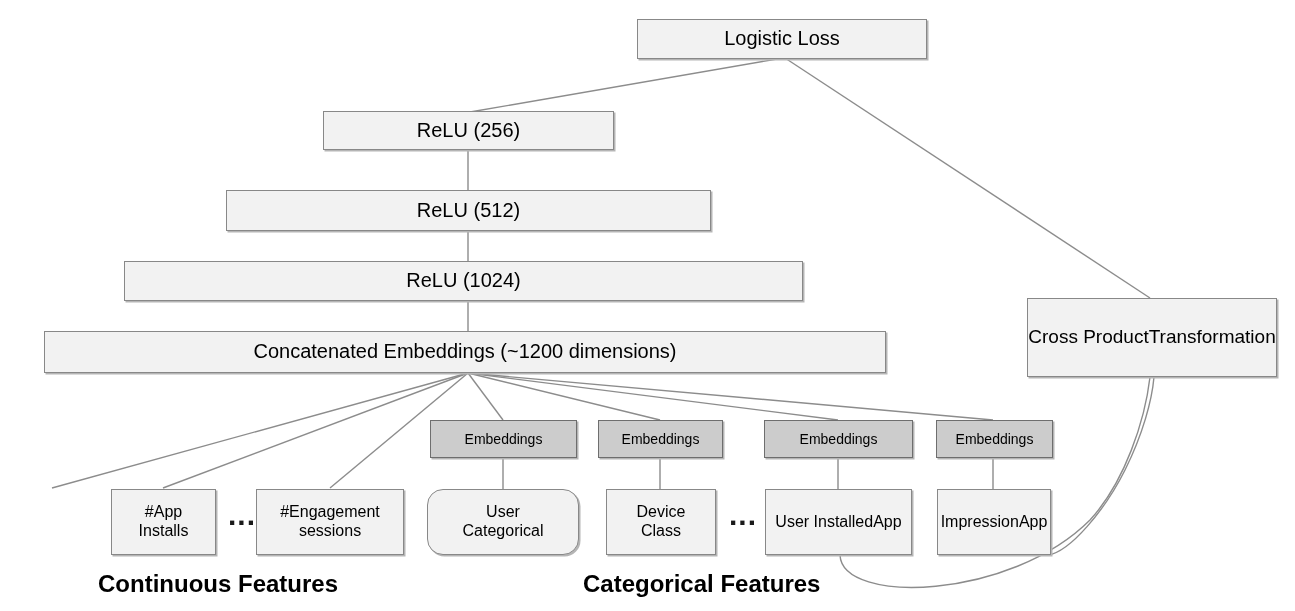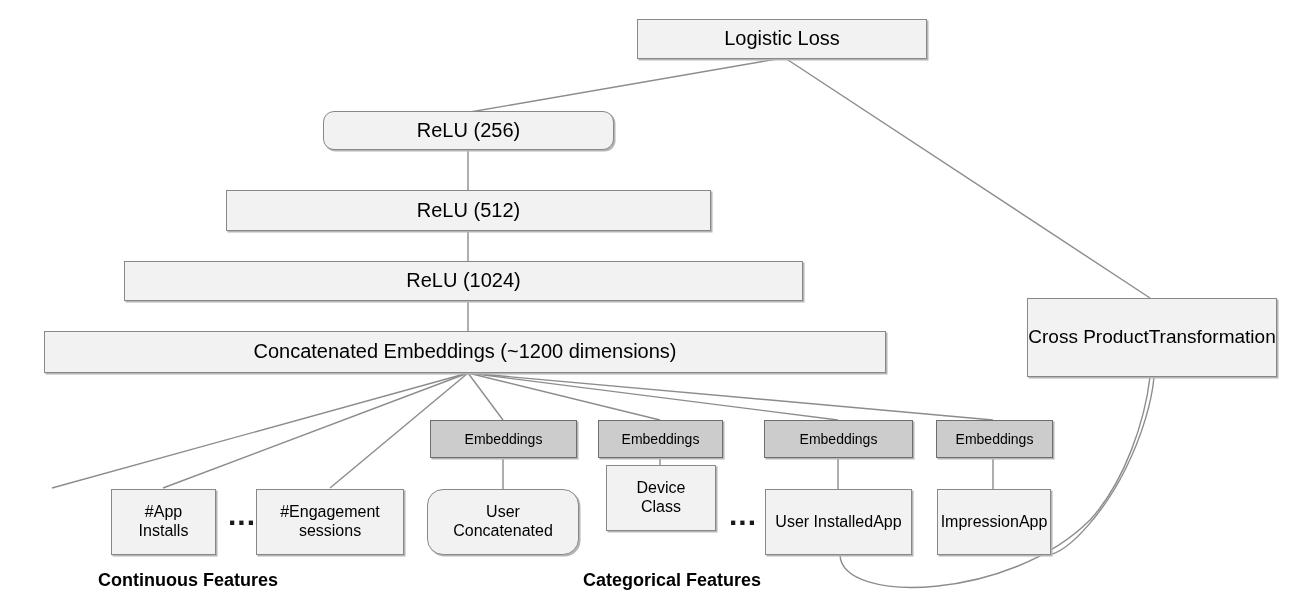--- a/index.html
+++ b/index.html
@@ -60,21 +60,21 @@
     position: absolute;
     font-size: 30px;
     font-weight: bold;
     color: #1a1a1a;
     letter-spacing: 1px;
     line-height: 1;
     z-index: 2;
   }
   .group-label {
     position: absolute;
-    font-size: 18px;
+    font-size: 24px;
     font-weight: bold;
     color: #000000;
     white-space: nowrap;
     z-index: 2;
   }
 </style>
 </head>
 <body>
 
 <div id="canvas">
@@ -105,21 +105,21 @@
 
       <path d="M 840 555 C 842 605, 1010 600, 1090 520 C 1125 482, 1145 420, 1150 377"></path>
       <path d="M 1048 555 C 1070 552, 1105 510, 1125 470 C 1143 434, 1152 400, 1154 377"></path>
     </g>
   </svg>
 
   <div class="node big shadowed" style="left:637px; top:19px; width:290px; height:40px;">
     <span>Logistic Loss</span>
   </div>
 
-  <div class="node big shadowed" style="left:323px; top:111px; width:291px; height:39px;border-radius:11px;">
+  <div class="node big shadowed" style="left:323px; top:111px; width:291px; height:39px;">
     <span>ReLU (256)</span>
   </div>
 
   <div class="node big shadowed" style="left:226px; top:190px; width:485px; height:41px;">
     <span>ReLU (512)</span>
   </div>
 
   <div class="node big shadowed" style="left:124px; top:261px; width:679px; height:40px;">
     <span>ReLU (1024)</span>
   </div>
@@ -156,24 +156,24 @@
     <span>...</span>
   </div>
 
   <div class="node feat shadowed" style="left:256px; top:489px; width:148px; height:66px; flex-direction:column;">
     <span>#Engagement</span>
     <span>sessions</span>
   </div>
 
   <div class="node feat shadowed" style="left:427px; top:489px; width:152px; height:66px; flex-direction:column;border-radius:16px;">
     <span>User</span>
-    <span>Concatenated</span>
+    <span>Categorical</span>
   </div>
 
-  <div class="node feat shadowed" style="left:606px; top:465px; width:110px; height:66px; flex-direction:column;">
+  <div class="node feat shadowed" style="left:606px; top:489px; width:110px; height:66px; flex-direction:column;">
     <span>Device</span>
     <span>Class</span>
   </div>
 
   <div class="ellipsis" style="left:729px; top:500px;">
     <span>...</span>
   </div>
 
   <div class="node feat shadowed" style="left:765px; top:489px; width:147px; height:66px; flex-direction:row;">
     <span>User Installed</span>

